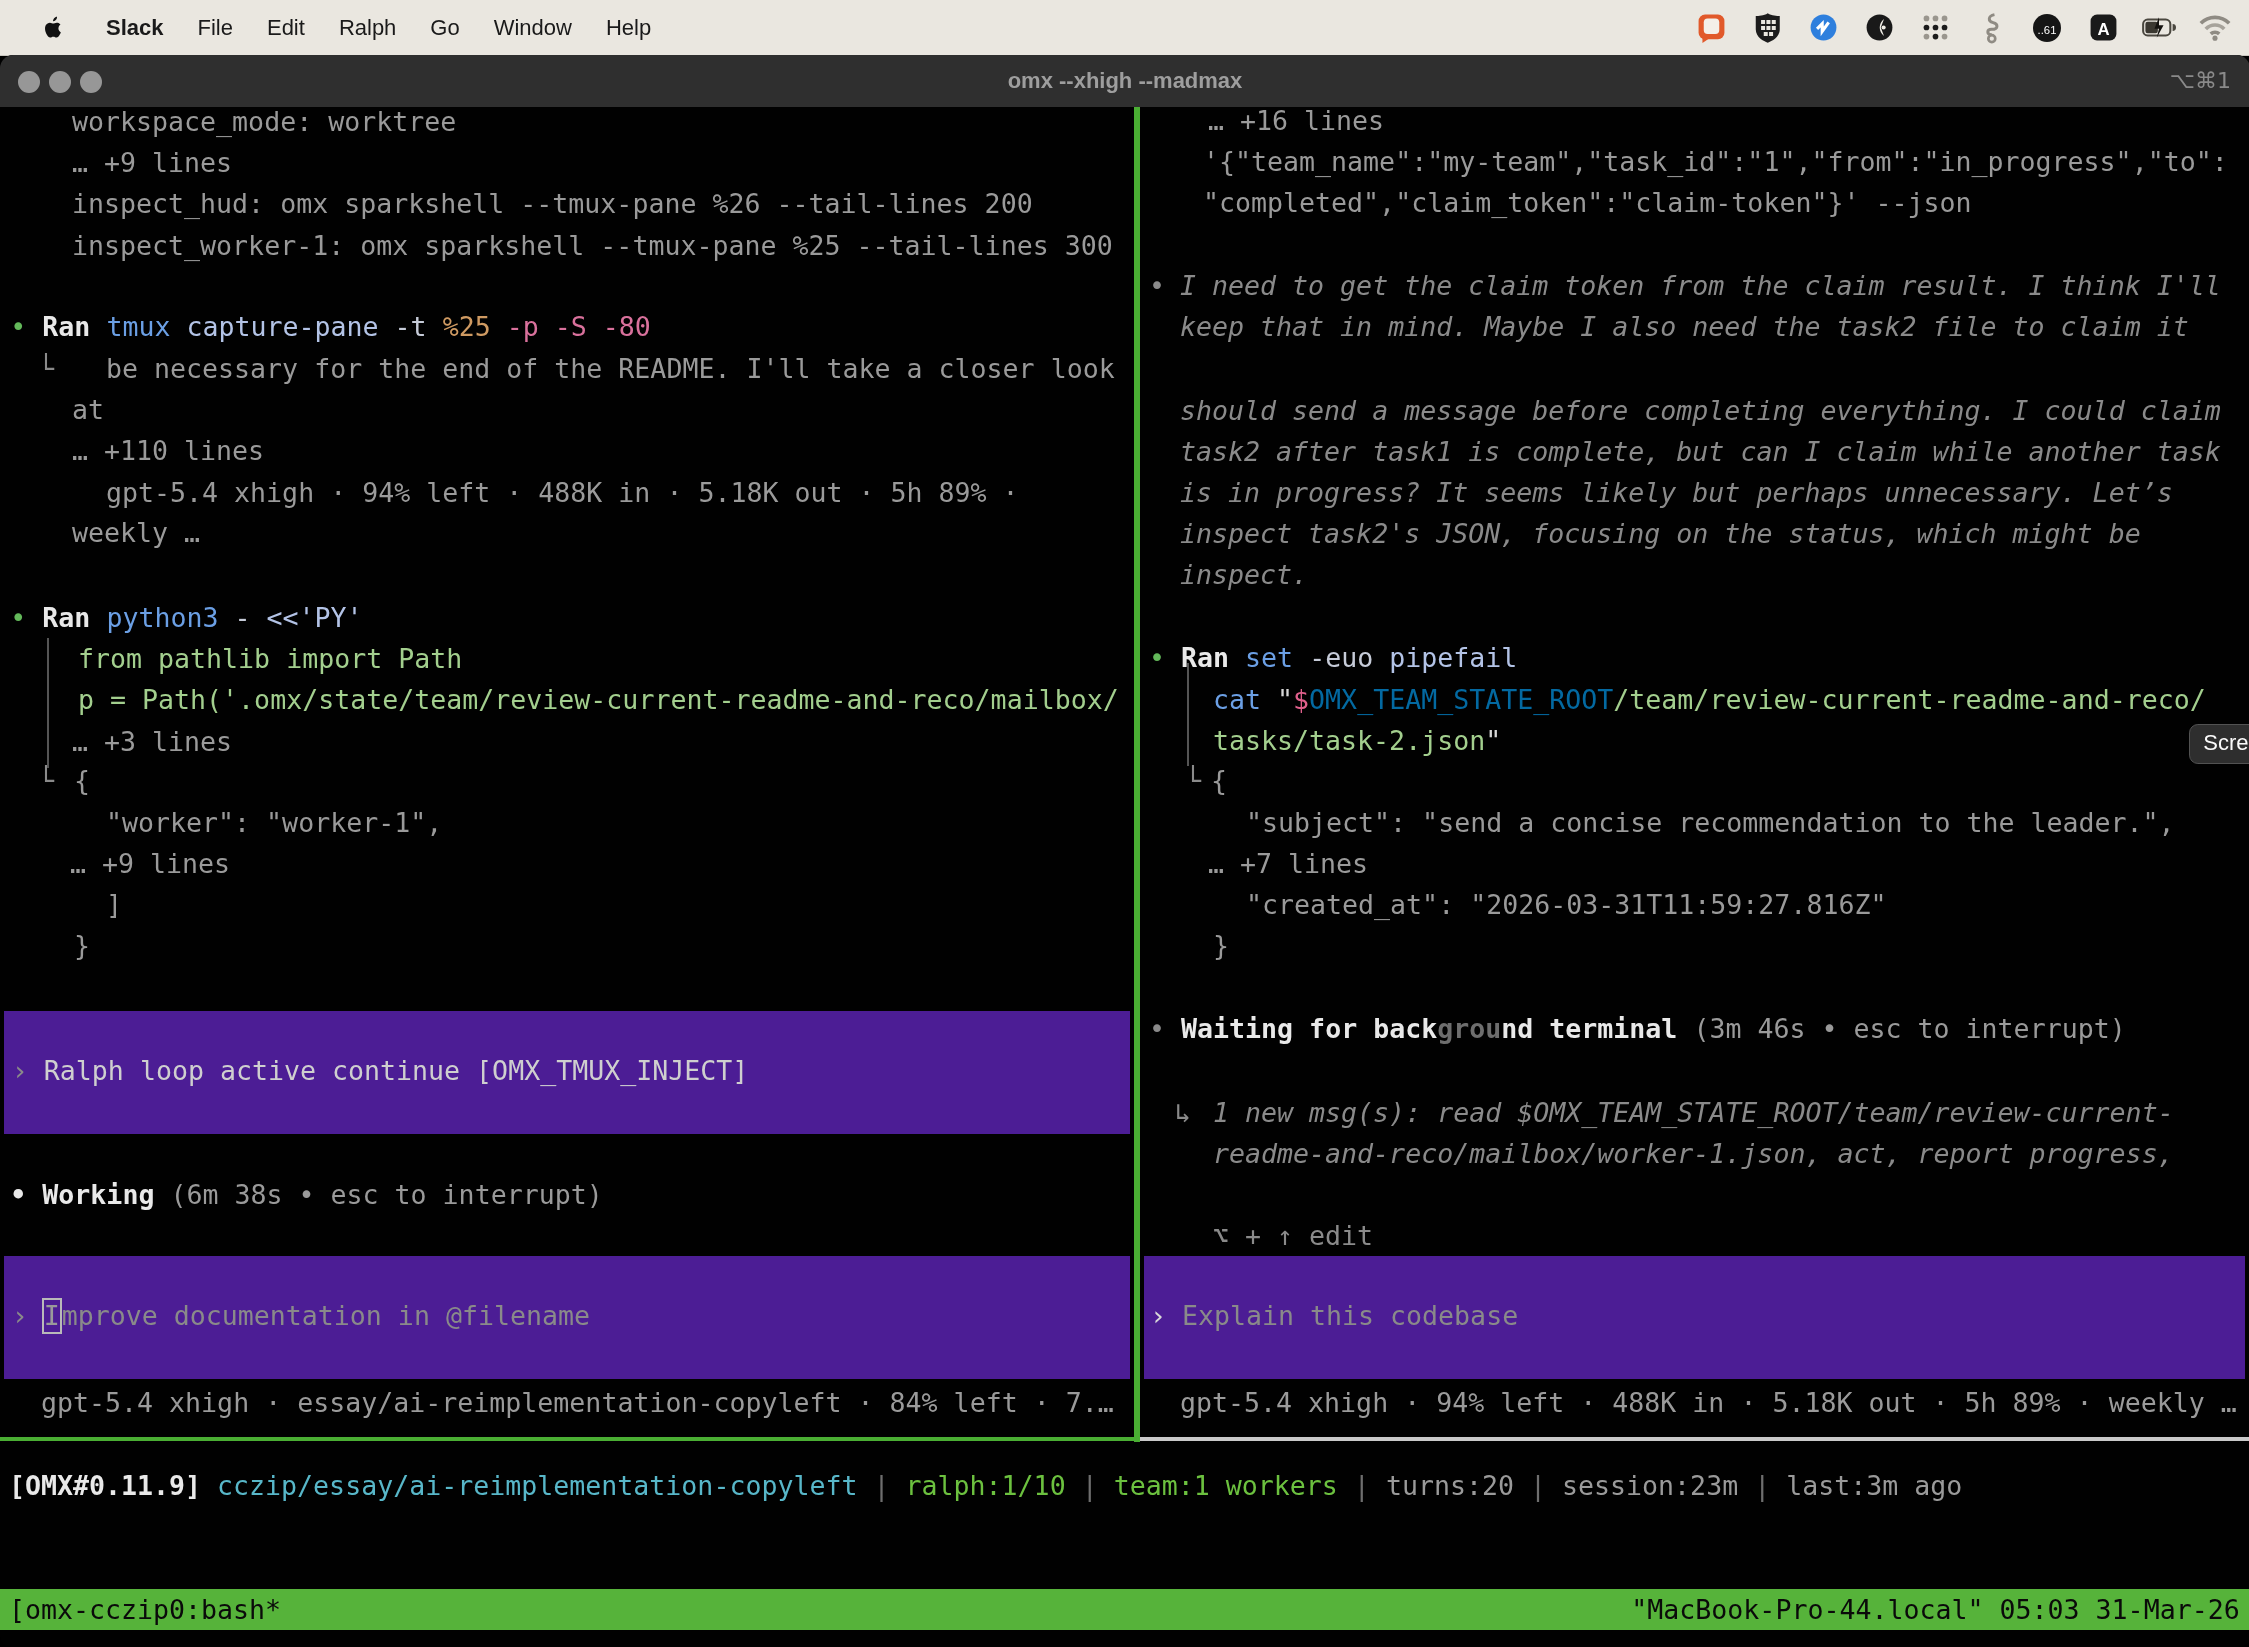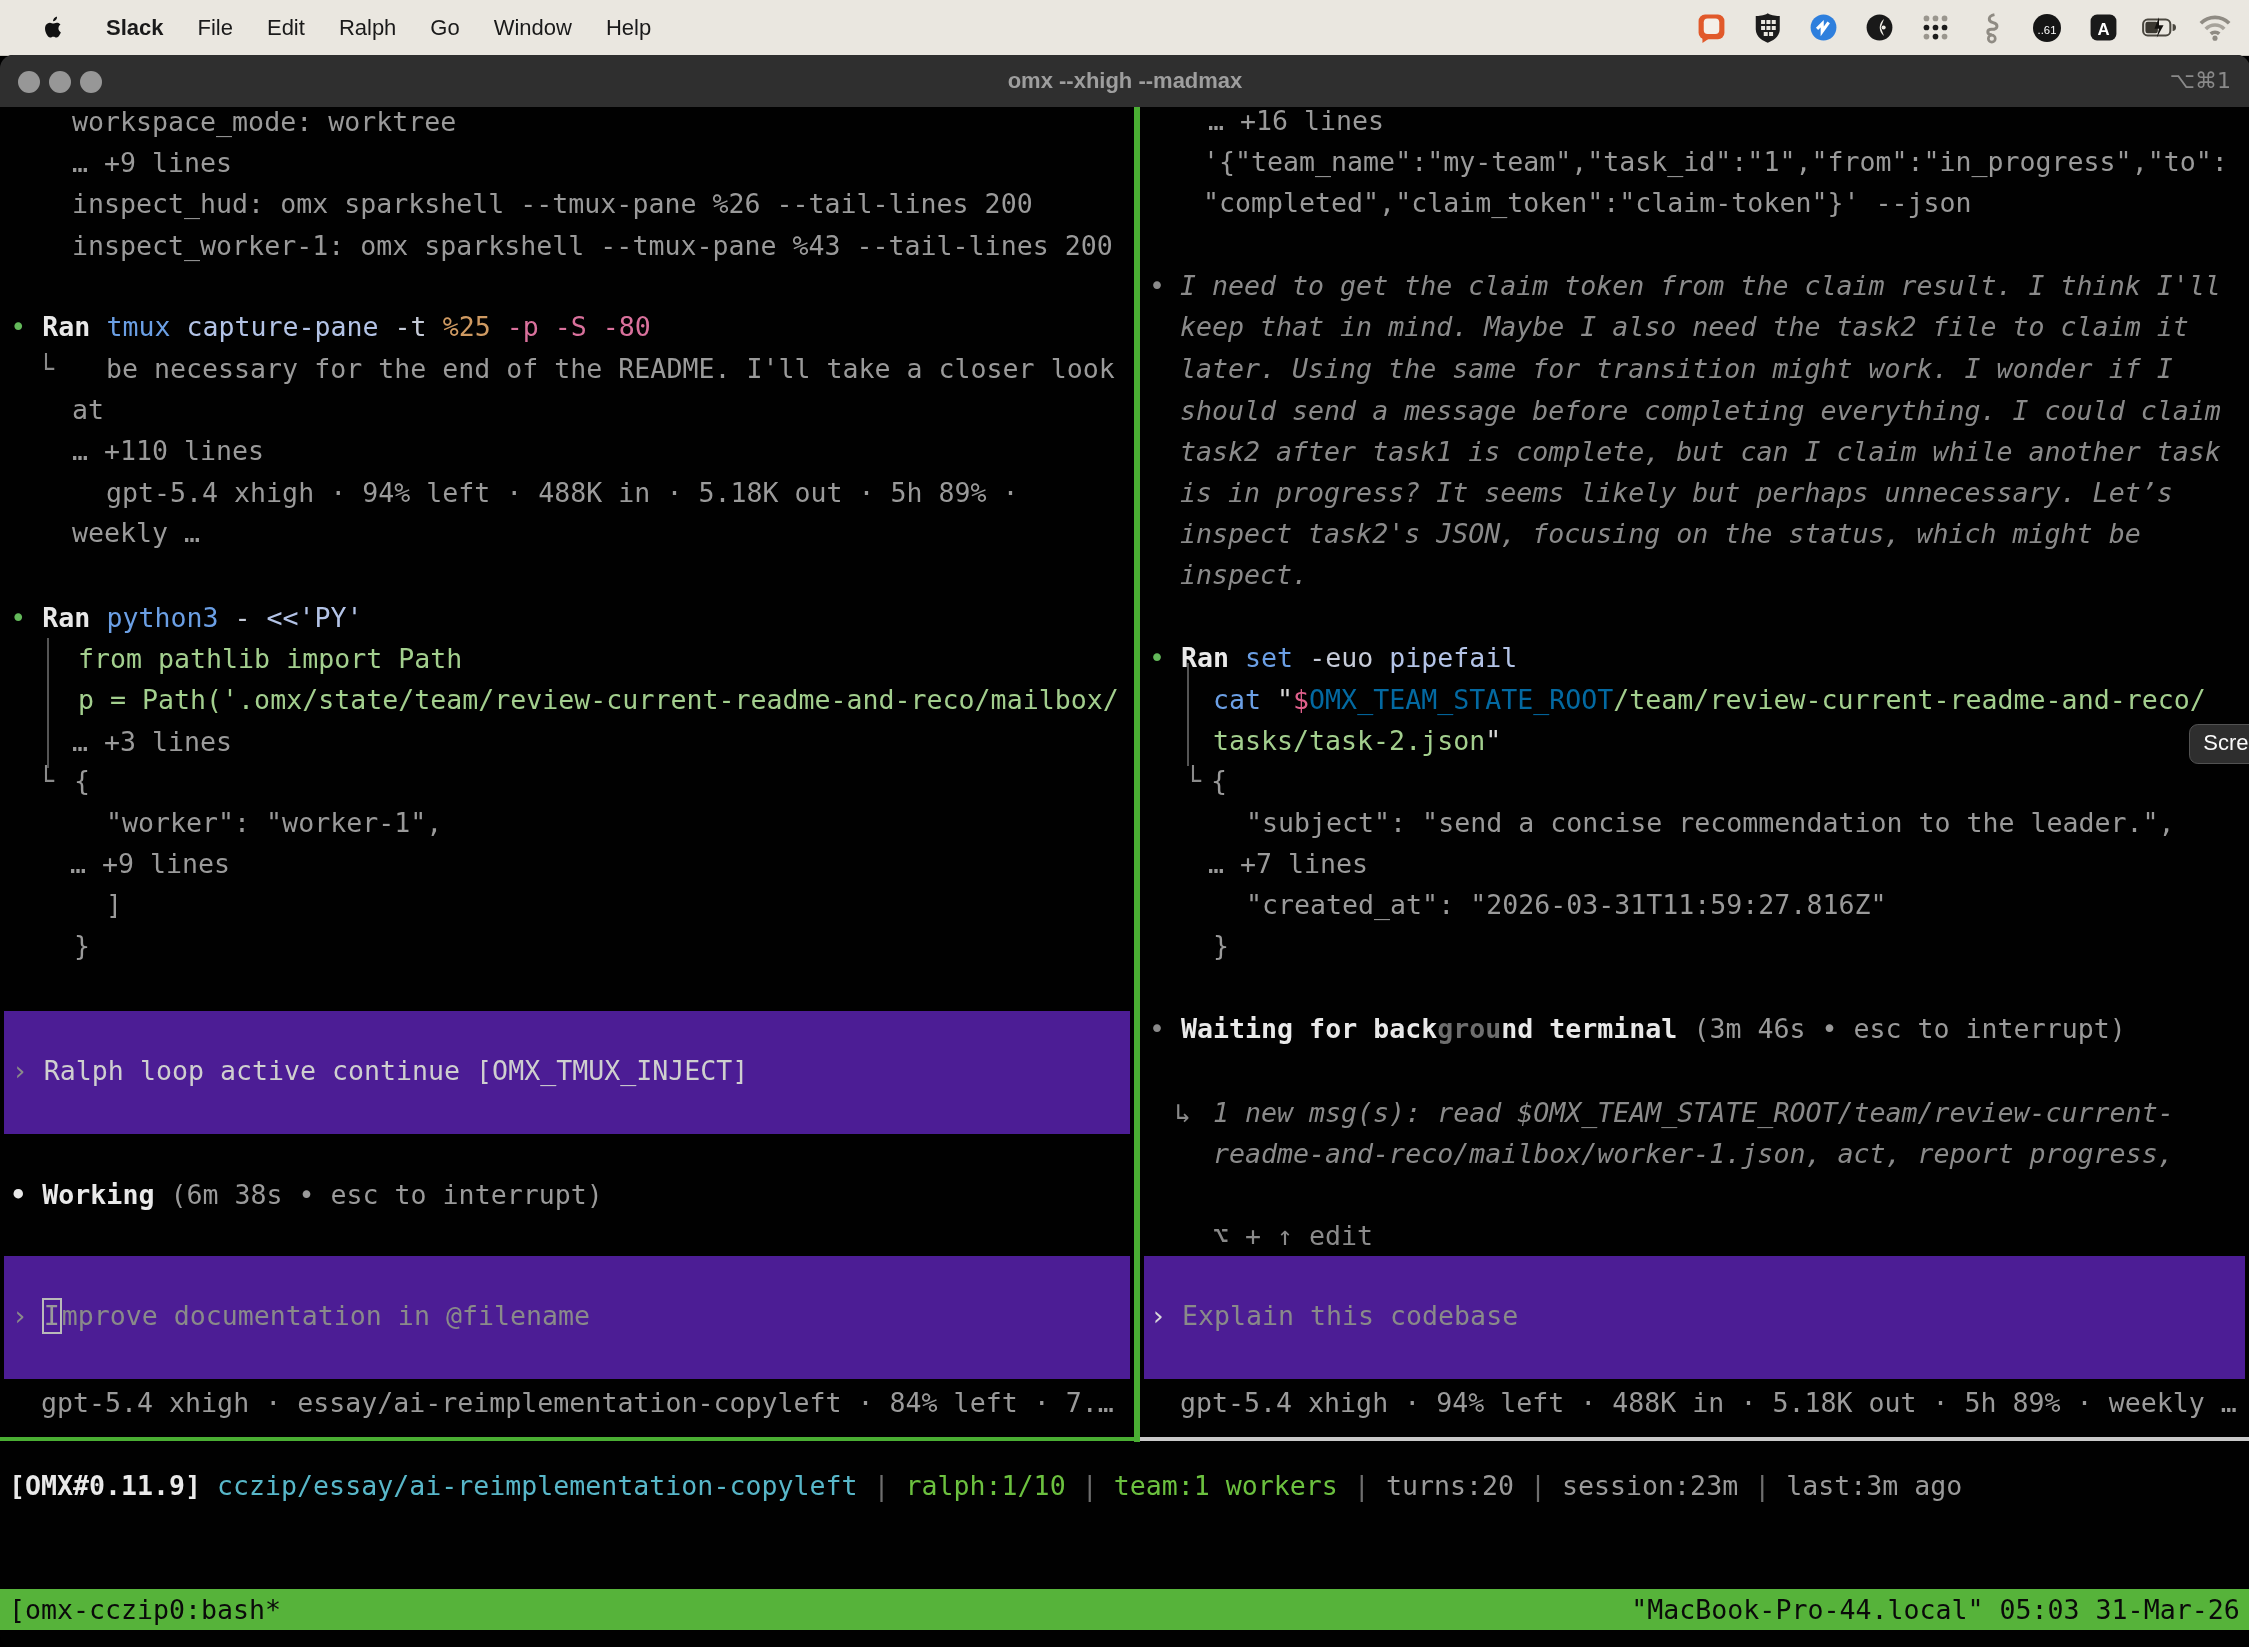--- a/index.html
+++ b/index.html
@@ -160,21 +160,21 @@
       <span class="tl-dot" style="left:80px"></span>
       <div id="win-title">omx --xhigh --madmax</div>
       <div id="win-shortcut">⌥⌘1</div>
     </div>
 
     <div id="term">
 
       <div class="row" style="left:72px;top:-1.5px">workspace_mode: worktree</div>
       <div class="row" style="left:72px;top:40px">… +9 lines</div>
       <div class="row" style="left:72px;top:81px">inspect_hud: omx sparkshell --tmux-pane %26 --tail-lines 200</div>
-      <div class="row" style="left:72px;top:123px">inspect_worker-1: omx sparkshell --tmux-pane %43 --tail-lines 200</div>
+      <div class="row" style="left:72px;top:123px">inspect_worker-1: omx sparkshell --tmux-pane %25 --tail-lines 300</div>
 
       <div class="row" style="left:10.3px;top:204px"><span class="grn">•</span> <span class="w">Ran</span> <span class="blu">tmux</span> <span class="peri">capture-pane</span> <span class="flag">-t</span> <span class="org">%25</span> <span class="pnk">-p</span> <span class="pnk">-S</span> <span class="pnk">-80</span></div>
       <div class="row gd" style="left:38px;top:246px">└</div>
       <div class="row" style="left:106px;top:246px">be necessary for the end of the README. I'll take a closer look</div>
       <div class="row" style="left:72px;top:287px">at</div>
       <div class="row" style="left:72px;top:328px">… +110 lines</div>
       <div class="row" style="left:106px;top:370px">gpt-5.4 xhigh · 94% left · 488K in · 5.18K out · 5h 89% ·</div>
       <div class="row" style="left:72px;top:410px">weekly …</div>
 
       <div class="row" style="left:10.3px;top:495px"><span class="grn">•</span> <span class="w">Ran</span> <span class="blu">python3</span> <span class="flag">-</span> <span class="peri">&lt;&lt;'PY'</span></div>
@@ -205,21 +205,20 @@
       <div id="hline-left"></div>
       <div id="hline-right"></div>
 
       <div class="row" style="left:1208px;top:-2.2px">… +16 lines</div>
       <div class="row" style="left:1203px;top:39px">'{"team_name":"my-team","task_id":"1","from":"in_progress","to":</div>
       <div class="row" style="left:1203px;top:80px">"completed","claim_token":"claim-token"}' --json</div>
 
       <div class="row gd" style="left:1149px;top:163px">•</div>
       <div class="row gd it" style="left:1180px;top:163px">I need to get the claim token from the claim result. I think I'll</div>
       <div class="row gd it" style="left:1180px;top:204px">keep that in mind. Maybe I also need the task2 file to claim it</div>
-      <div class="row gd it" style="left:1180px;top:246px">later. Using the same for transition might work. I wonder if I</div>
       <div class="row gd it" style="left:1180px;top:288px">should send a message before completing everything. I could claim</div>
       <div class="row gd it" style="left:1180px;top:329px">task2 after task1 is complete, but can I claim while another task</div>
       <div class="row gd it" style="left:1180px;top:370px">is in progress? It seems likely but perhaps unnecessary. Let’s</div>
       <div class="row gd it" style="left:1180px;top:411px">inspect task2's JSON, focusing on the status, which might be</div>
       <div class="row gd it" style="left:1180px;top:452px">inspect.</div>
 
       <div class="row" style="left:1149px;top:535px"><span class="grn">•</span> <span class="w">Ran</span> <span class="blu">set</span> <span class="flag">-euo</span> <span class="peri">pipefail</span></div>
       <div class="conn" style="left:1187px;top:556px;height:103px"></div>
       <div class="row" style="left:1213px;top:577px"><span class="blu">cat</span> <span class="q">"</span><span class="dol">$</span><span class="var">OMX_TEAM_STATE_ROOT</span><span class="code">/team/review-current-readme-and-reco/</span></div>
       <div class="row" style="left:1213px;top:618px"><span class="code">tasks/task-2.json</span><span class="q">"</span></div>

